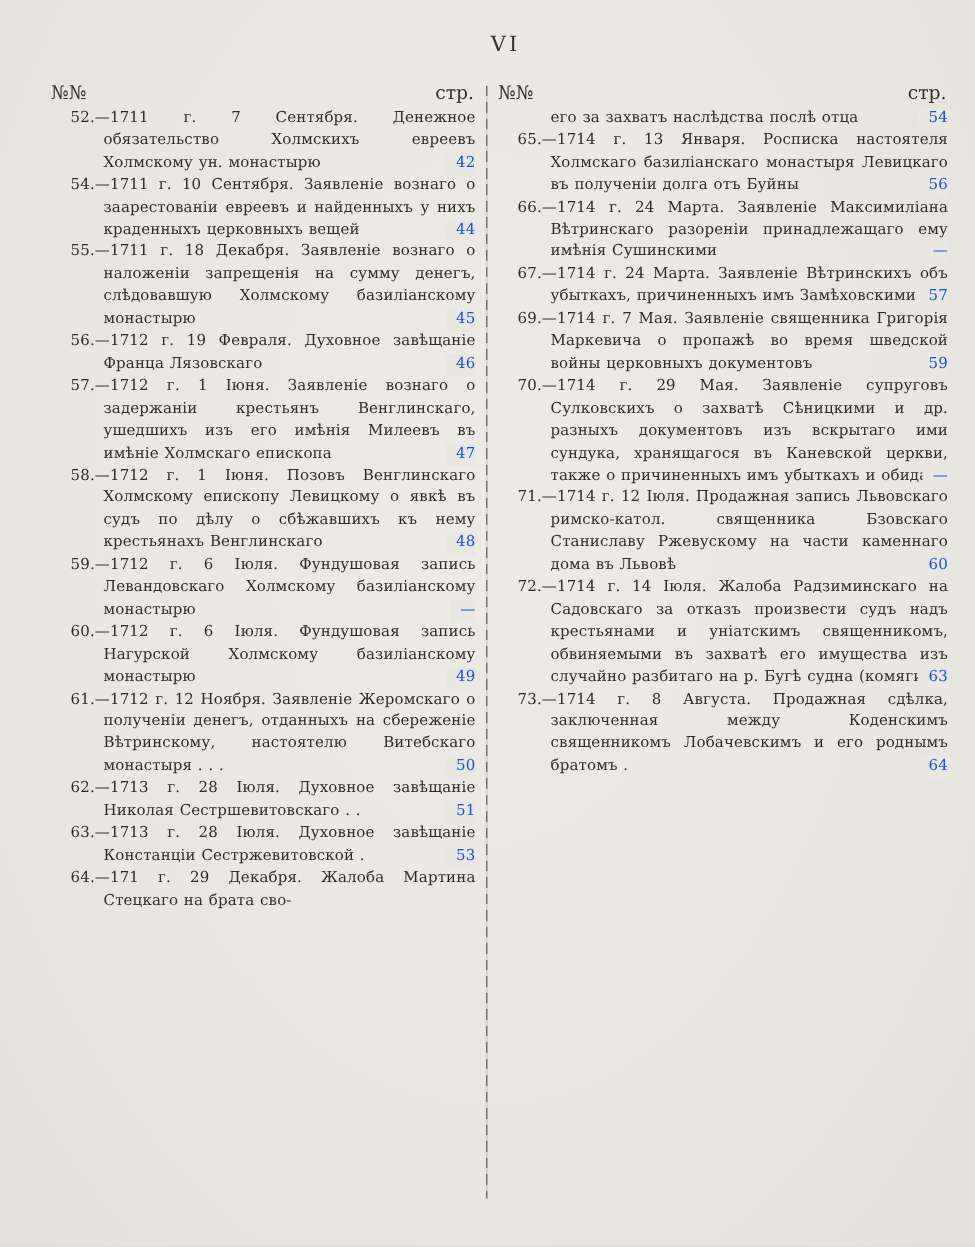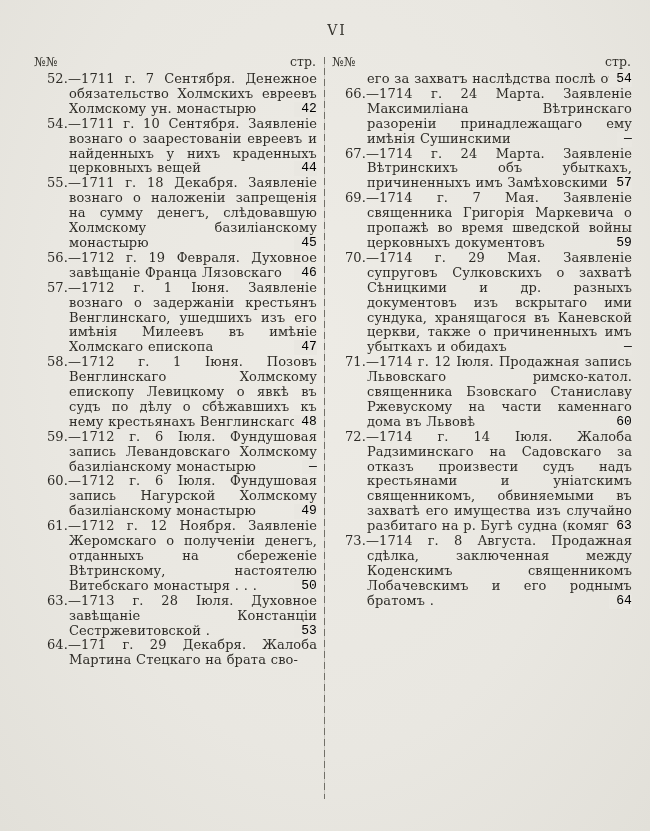--- a/index.html
+++ b/index.html
@@ -51,41 +51,40 @@
   .col-head {
     display: flex;
     justify-content: space-between;
     font-size: 12.5px;
     color: #34322c;
     margin-bottom: 3px;
     padding-right: 1px;
   }
   .entries {
     padding-left: 13px;
-    font-size: 13px;
+    font-size: 10px;
     line-height: 14.9px;
     letter-spacing: 0.1px;
     word-spacing: 0.5px;
   }
   .entry {
     position: relative;
     text-align: justify;
     padding-left: 22px;
     text-indent: -22px;
   }
   .entry.cont { text-indent: 0; }
   .entry .pg {
     position: absolute;
     right: 0;
     bottom: 0;
     text-indent: 0;
     padding-left: 7px;
     background: #e9e7e1;
-    color: #000000;
-    font-family: Liberation Mono, monospace;
+    color: #1d4ed8;
   }
 </style>
 </head>
 <body>
 
 <div class="page">
 
   <div class="folio">VI</div>
 
   <div class="columns">
@@ -98,34 +97,36 @@
       <div class="entries" id="left-entries">
           <div class="entry"><span>52.—1711 г. 7 Сентября. Денежное обязательство Холмскихъ евреевъ Холмскому ун. монастырю</span><span class="pg">42</span></div>
           <div class="entry"><span>54.—1711 г. 10 Сентября. Заявленіе вознаго о заарестованіи евреевъ и найденныхъ у нихъ краденныхъ церковныхъ вещей</span><span class="pg">44</span></div>
           <div class="entry"><span>55.—1711 г. 18 Декабря. Заявленіе вознаго о наложеніи запрещенія на сумму денегъ, слѣдовавшую Холмскому базиліанскому монастырю</span><span class="pg">45</span></div>
           <div class="entry"><span>56.—1712 г. 19 Февраля. Духовное завѣщаніе Франца Лязовскаго</span><span class="pg">46</span></div>
           <div class="entry"><span>57.—1712 г. 1 Іюня. Заявленіе вознаго о задержаніи крестьянъ Венглинскаго, ушедшихъ изъ его имѣнія Милеевъ въ имѣніе Холмскаго епископа</span><span class="pg">47</span></div>
           <div class="entry"><span>58.—1712 г. 1 Іюня. Позовъ Венглинскаго Холмскому епископу Левицкому о явкѣ въ судъ по дѣлу о сбѣжавшихъ къ нему крестьянахъ Венглинскаго</span><span class="pg">48</span></div>
           <div class="entry"><span>59.—1712 г. 6 Іюля. Фундушовая запись Левандовскаго Холмскому базиліанскому монастырю</span><span class="pg">—</span></div>
           <div class="entry"><span>60.—1712 г. 6 Іюля. Фундушовая запись Нагурской Холмскому базиліанскому монастырю</span><span class="pg">49</span></div>
           <div class="entry"><span>61.—1712 г. 12 Ноября. Заявленіе Жеромскаго о полученіи денегъ, отданныхъ на сбереженіе Вѣтринскому, настоятелю Витебскаго монастыря . . .</span><span class="pg">50</span></div>
+          <div class="entry"><span>62.—1713 г. 28 Іюля. Духовное завѣщаніе Николая Сестршевитовскаго . .</span><span class="pg">51</span></div>
           <div class="entry"><span>63.—1713 г. 28 Іюля. Духовное завѣщаніе Констанціи Сестржевитовской .</span><span class="pg">53</span></div>
           <div class="entry"><span>64.—171 г. 29 Декабря. Жалоба Мартина Стецкаго на брата сво-</span></div>
         </div>
     </div>
 
     <div class="divider"></div>
 
     <div class="col col-right">
       <div class="col-head">
         <span>№№</span>
         <span>стр.</span>
       </div>
       <div class="entries" id="right-entries">
           <div class="entry cont"><span>его за захватъ наслѣдства послѣ отца</span><span class="pg">54</span></div>
+          <div class="entry"><span>65.—1714 г. 13 Января. Росписка настоятеля Холмскаго базиліанскаго монастыря Левицкаго въ полученіи долга отъ Буйны</span><span class="pg">56</span></div>
           <div class="entry"><span>66.—1714 г. 24 Марта. Заявленіе Максимиліана Вѣтринскаго разореніи принадлежащаго ему имѣнія Сушинскими</span><span class="pg">—</span></div>
           <div class="entry"><span>67.—1714 г. 24 Марта. Заявленіе Вѣтринскихъ объ убыткахъ, причиненныхъ имъ Замѣховскими</span><span class="pg">57</span></div>
           <div class="entry"><span>69.—1714 г. 7 Мая. Заявленіе священника Григорія Маркевича о пропажѣ во время шведской войны церковныхъ документовъ</span><span class="pg">59</span></div>
           <div class="entry"><span>70.—1714 г. 29 Мая. Заявленіе супруговъ Сулковскихъ о захватѣ Сѣницкими и др. разныхъ документовъ изъ вскрытаго ими сундука, хранящагося въ Каневской церкви, также о причиненныхъ имъ убыткахъ и обидахъ</span><span class="pg">—</span></div>
           <div class="entry"><span>71.—1714 г. 12 Іюля. Продажная запись Львовскаго римско-катол. священника Бзовскаго Станиславу Ржевускому на части каменнаго дома въ Львовѣ</span><span class="pg">60</span></div>
           <div class="entry"><span>72.—1714 г. 14 Іюля. Жалоба Радзиминскаго на Садовскаго за отказъ произвести судъ надъ крестьянами и уніатскимъ священникомъ, обвиняемыми въ захватѣ его имущества изъ случайно разбитаго на р. Бугѣ судна (комяги)</span><span class="pg">63</span></div>
           <div class="entry"><span>73.—1714 г. 8 Августа. Продажная сдѣлка, заключенная между Коденскимъ священникомъ Лобачевскимъ и его роднымъ братомъ .</span><span class="pg">64</span></div>
         </div>
     </div>
 

